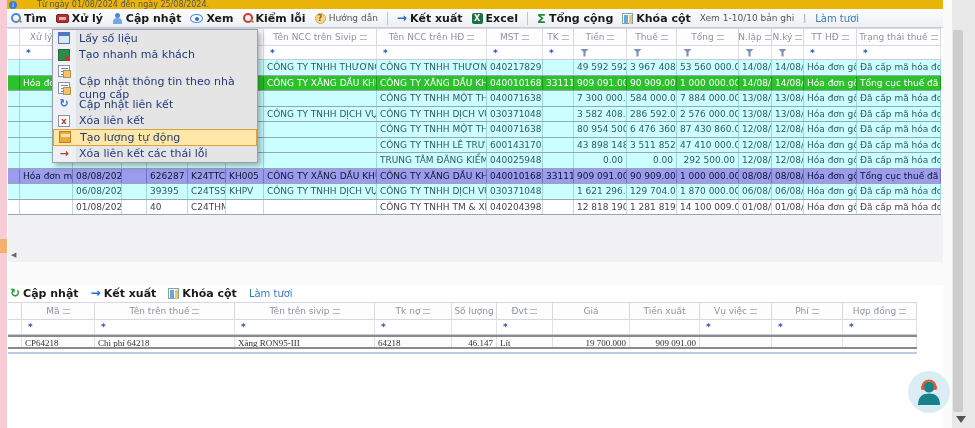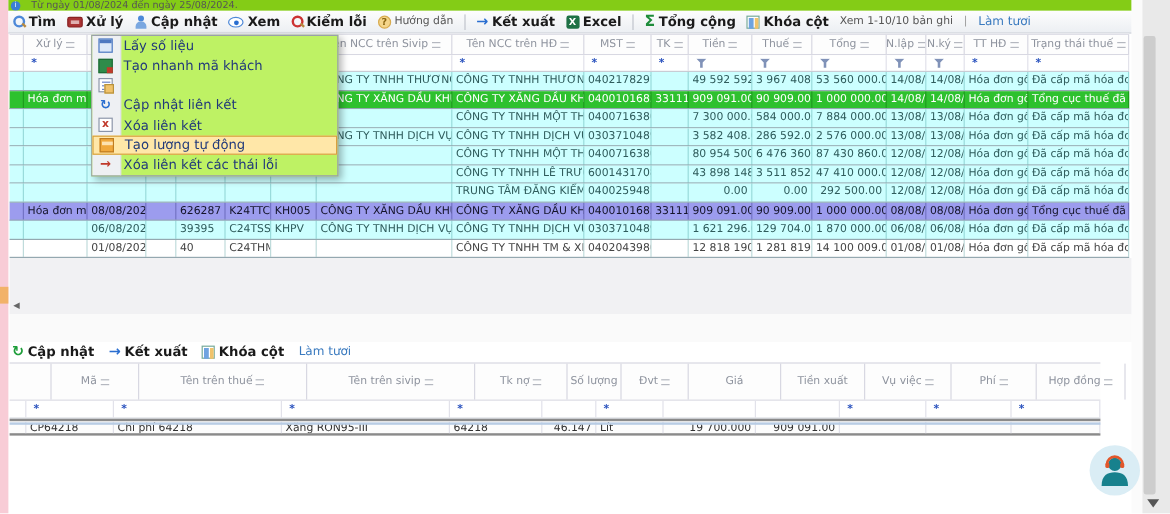--- a/index.html
+++ b/index.html
@@ -5,21 +5,21 @@
   * { margin:0; padding:0; box-sizing:border-box; }
   html,body { width:975px; height:428px; overflow:hidden; }
   body { font-family:"DejaVu Sans", sans-serif; background:#ffffff; position:relative; }
   .abs { position:absolute; }
 
   
   .stripe { left:0; top:0; width:7px; height:428px; background:#f8ccd6; }
   .stripe-orange { left:0; top:239px; width:7px; height:14px; background:#f2b269; }
 
   
-  .topbar { left:7px; top:0; width:936px; height:9px; font-size:8px; color:#555; display:flex; align-items:center; gap:9px; overflow:hidden; background:#84cc16; padding-left:2px; }
+  .topbar { left:7px; top:0; width:936px; height:9px; font-size:8px; color:#555; display:flex; align-items:center; gap:20px; overflow:hidden; background:#eab308; padding-left:2px; }
   .ic-info { width:8px; height:8px; border-radius:50%; background:#3b7fd4; color:#fff; font-size:6px; line-height:8px; text-align:center; font-style:normal; flex:0 0 auto; }
 
   
   .toolbar { left:7px; top:9px; width:936px; height:19px; background:linear-gradient(#fdfdfd,#ecEFF3); border-bottom:1px solid #c9cdd6; display:flex; align-items:center; gap:9px; padding:0 4px; white-space:nowrap; }
   .titem { display:inline-flex; align-items:center; gap:3px; font-size:11px; font-weight:bold; color:#1a1a1a; cursor:pointer; }
   .titem.small { font-size:9px; font-weight:normal; color:#555; }
   .sep { width:1px; height:13px; background:#c0c4cc; display:inline-block; }
   .view-info { font-size:9px; color:#555; font-weight:normal; }
   .pipe { font-size:9px; color:#999; }
   .link { font-size:10px; color:#3a7abf; cursor:pointer; }
@@ -68,21 +68,21 @@
   .row.green .cell { border-right:1px solid rgba(0,90,0,0.35); }
   .row.purple{ background:#9c9cee; color:#14142a; }
   .row.purple .cell { border-right:1px solid rgba(40,40,120,0.35); }
 
   
   .belowgrid { left:8px; top:215px; width:935px; height:47px; background:#f1f1f3; }
   .hs-arrow { position:absolute; left:3px; top:36px; font-size:7px; color:#666; }
   .gapwhite { left:8px; top:262px; width:935px; height:23px; background:#fafafa; }
 
   
-  .menu { left:76px; top:29px; width:206px; background:#bef264; border:1px solid #9aa0ab; box-shadow:3px 3px 6px rgba(0,0,0,0.3); z-index:40; }
+  .menu { left:52px; top:29px; width:206px; background:#e5e5e5; border:1px solid #9aa0ab; box-shadow:3px 3px 6px rgba(0,0,0,0.3); z-index:40; }
   .menu::before { content:""; position:absolute; left:0; top:0; width:23px; height:100%; background:#eef0f3; border-right:1px solid #e0e2e6; }
   .mitem { position:relative; height:16.5px; display:flex; align-items:center; gap:9px; padding-left:5px; font-size:11px; color:#223a7a; cursor:pointer; }
   .mitem.hl { background:#ffe7a8; border:1px solid #d8a23c; }
   .mi { width:12px; height:12px; position:relative; flex:0 0 auto; z-index:2; }
   .mi-grid { background:#dce8f8; border:1px solid #4d78c0; }
   .mi-grid::after { content:""; position:absolute; left:0; top:0; right:0; height:3px; background:#4d78c0; }
   .mi-table { background:#2e8c4a; border:1px solid #1e6c36; }
   .mi-table::after { content:""; position:absolute; right:-1px; bottom:-1px; width:5px; height:5px; background:#c03a2b; }
   .mi-sheet { background:#fff; border:1px solid #8a94a8; }
   .mi-sheet::before { content:""; position:absolute; left:2px; top:2px; width:7px; height:1px; background:#6f86c8; box-shadow:0 3px 0 #6f86c8, 0 6px 0 #6f86c8; }
@@ -90,24 +90,24 @@
   .mi-glyph { font-size:11px; line-height:12px; text-align:center; font-style:normal; }
   .mi-card { background:#f0a83c; border:1px solid #c07c20; }
   .mi-card::after { content:""; position:absolute; left:1px; top:2px; width:9px; height:3px; background:#fde2b0; }
   .mi-xsheet { background:#fff; border:1px solid #8a94a8; color:#c0392b; font-size:9px; line-height:10px; text-align:center; font-weight:bold; }
 
   
   .btoolbar { left:8px; top:285px; width:920px; height:16px; display:flex; align-items:center; gap:12px; padding-left:2px; white-space:nowrap; background:#fff; }
 
   
   .bgrid { left:8px; top:302px; width:909px; background:#fff; }
-  .bgrid .hrow { height:32px;padding-left:21px; }
+  .bgrid .hrow { height:18px; }
   .bgrid .frow { height:15px; }
   .brow { height:14px; background:#fcfcfc; border-top:2px solid #8a8a8a; border-bottom:2px solid #8a8a8a; color:#333; cursor:pointer; }
-  .brow .cell { border-right:1px solid #e0e0e8; line-height:12px; }
+  .brow .cell { border-right:1px solid #e0e0e8; line-height:12px;font-family:Liberation Serif, serif; }
   .bgrid-bottomline { left:8px; top:352px; width:909px; height:2px; background:#b8cce4; }
 
   
   .right-gap { left:943px; top:0; width:9px; height:428px; background:#fbfbfb; }
   .rscroll { left:952px; top:0; width:23px; height:428px; background:#e9e9e9; }
   .rthumb { left:953px; top:30px; width:10px; height:382px; background:#cdcdcd; border-radius:2px; }
   .grip { left:956px; top:416px; width:0; height:0; border-left:5px solid transparent; border-right:5px solid transparent; border-top:7px solid #555; }
 
   
   .avatar { left:908px; top:371px; width:42px; height:42px; border-radius:50%; background:#daedf5; display:flex; align-items:center; justify-content:center; cursor:pointer; z-index:50; }
@@ -488,20 +488,24 @@
       <span>Lấy số liệu</span>
     </div>
   <div class="mitem">
       <span class="mi mi-table"></span>
       <span>Tạo nhanh mã khách</span>
     </div>
   <div class="mitem">
       <span class="mi mi-sheet"></span>
     </div>
   <div class="mitem">
+      <span class="mi mi-sheet"></span>
+      <span>Cập nhật thông tin theo nhà cung cấp</span>
+    </div>
+  <div class="mitem">
       <i class="mi mi-glyph g-refresh blue">↻</i>
       <span>Cập nhật liên kết</span>
     </div>
   <div class="mitem">
       <span class="mi mi-xsheet">x</span>
       <span>Xóa liên kết</span>
     </div>
   <div class="mitem hl">
       <span class="mi mi-card"></span>
       <span>Tạo lượng tự động</span>

